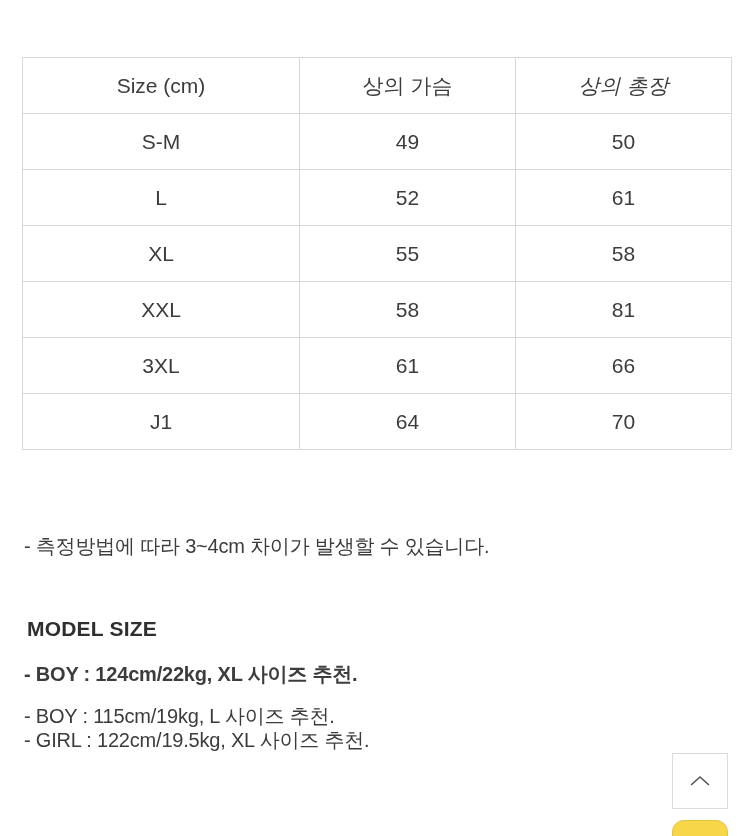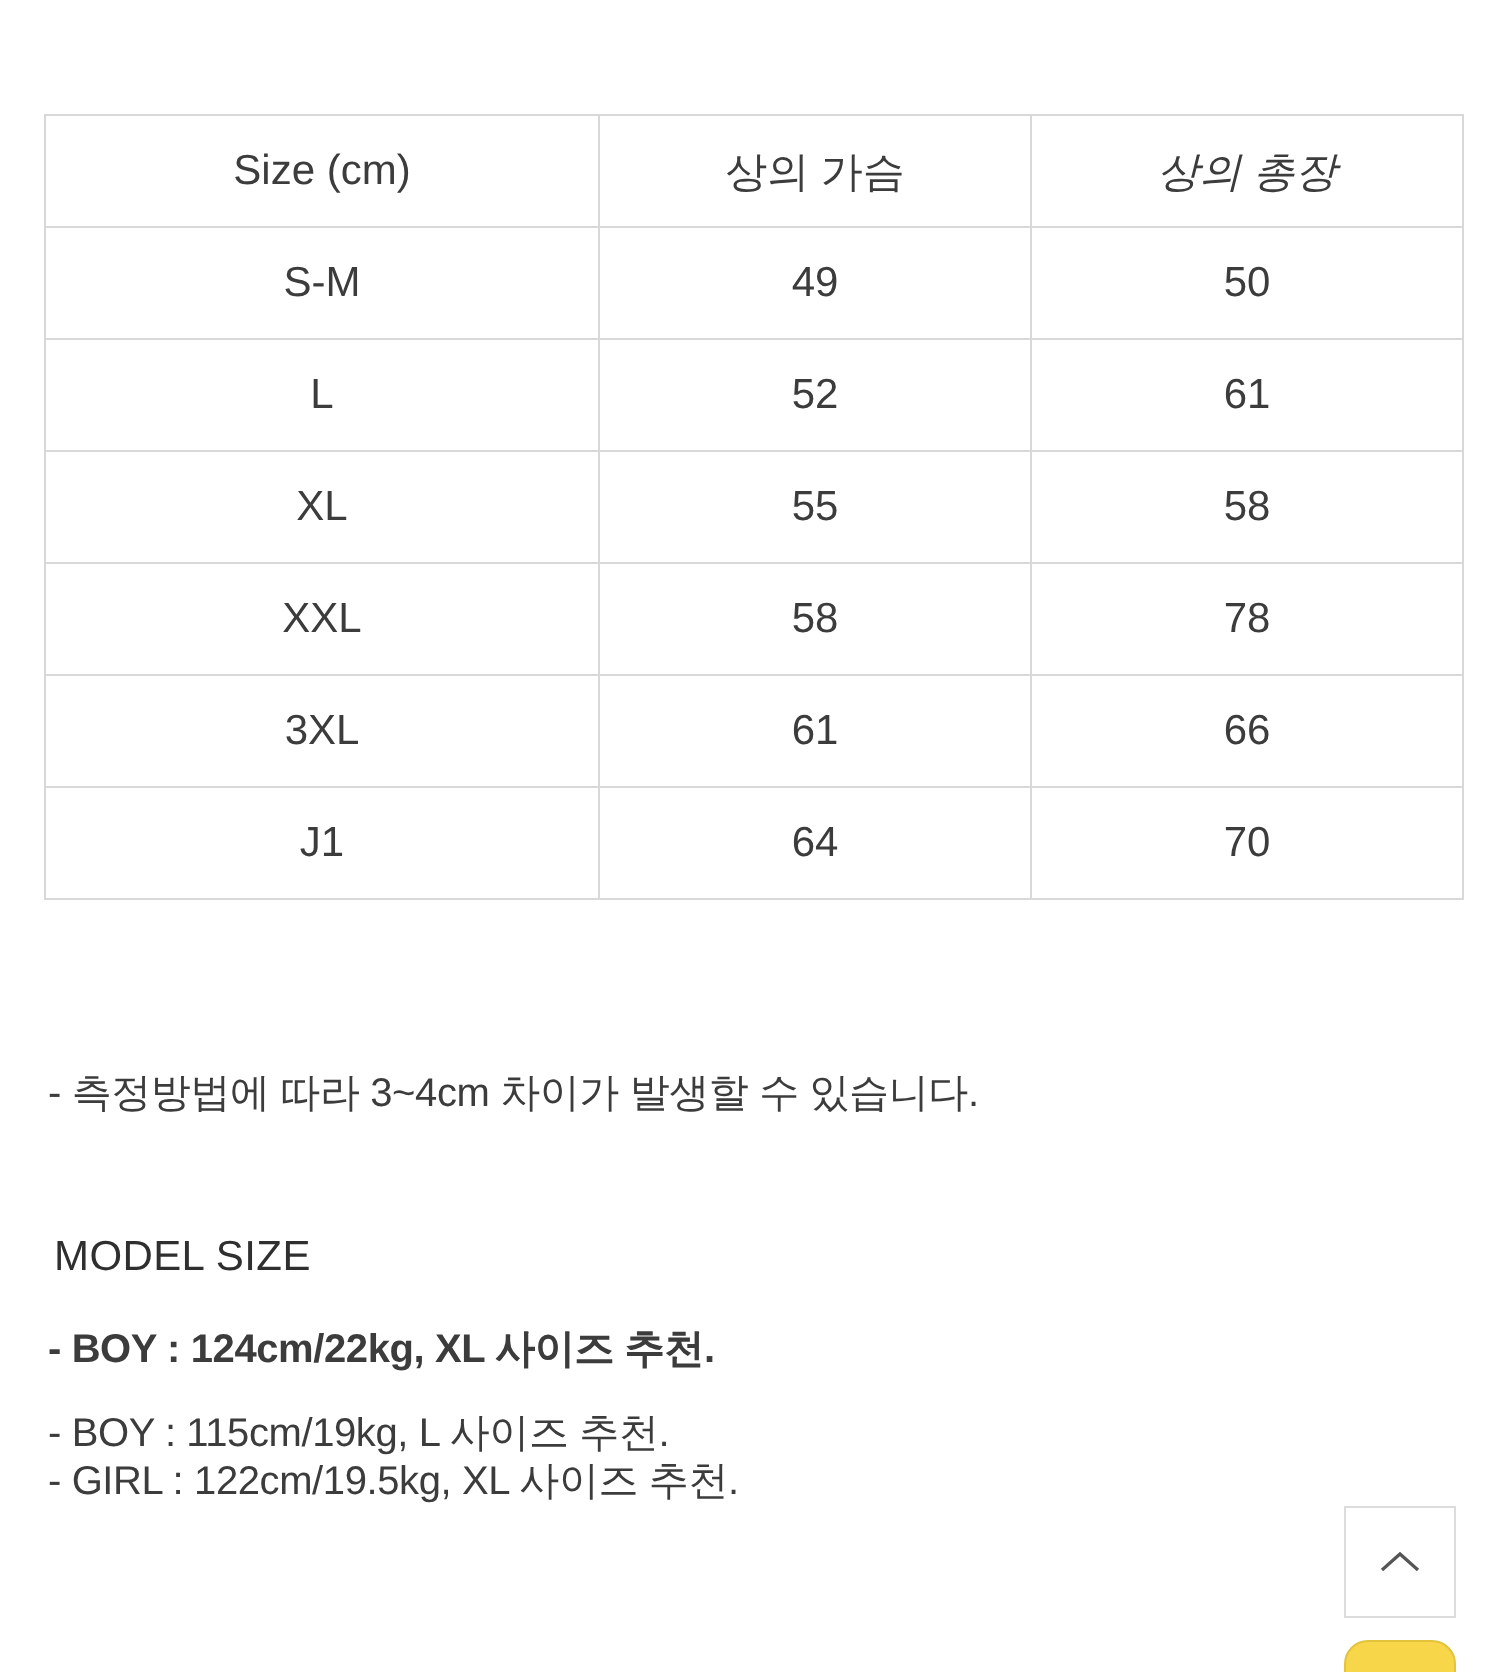--- a/index.html
+++ b/index.html
@@ -57,21 +57,21 @@
     font-size: 20px;
     color: #3c3c3c;
     letter-spacing: -0.2px;
   }
 
   .model-size-title {
     position: absolute;
     left: 27px;
     top: 617px;
     font-size: 21px;
-    font-weight: normal;
+    font-weight: bold;
     color: #2f2f2f;
     letter-spacing: 0.2px;
   }
 
   .model-line {
     position: absolute;
     left: 24px;
     font-size: 20px;
     color: #3c3c3c;
     letter-spacing: -0.2px;
@@ -139,21 +139,21 @@
         <td>61</td>
       </tr>
       <tr>
         <td>XL</td>
         <td>55</td>
         <td>58</td>
       </tr>
       <tr>
         <td>XXL</td>
         <td>58</td>
-        <td>78</td>
+        <td>81</td>
       </tr>
       <tr>
         <td>3XL</td>
         <td>61</td>
         <td>66</td>
       </tr>
       <tr>
         <td>J1</td>
         <td>64</td>
         <td>70</td>

